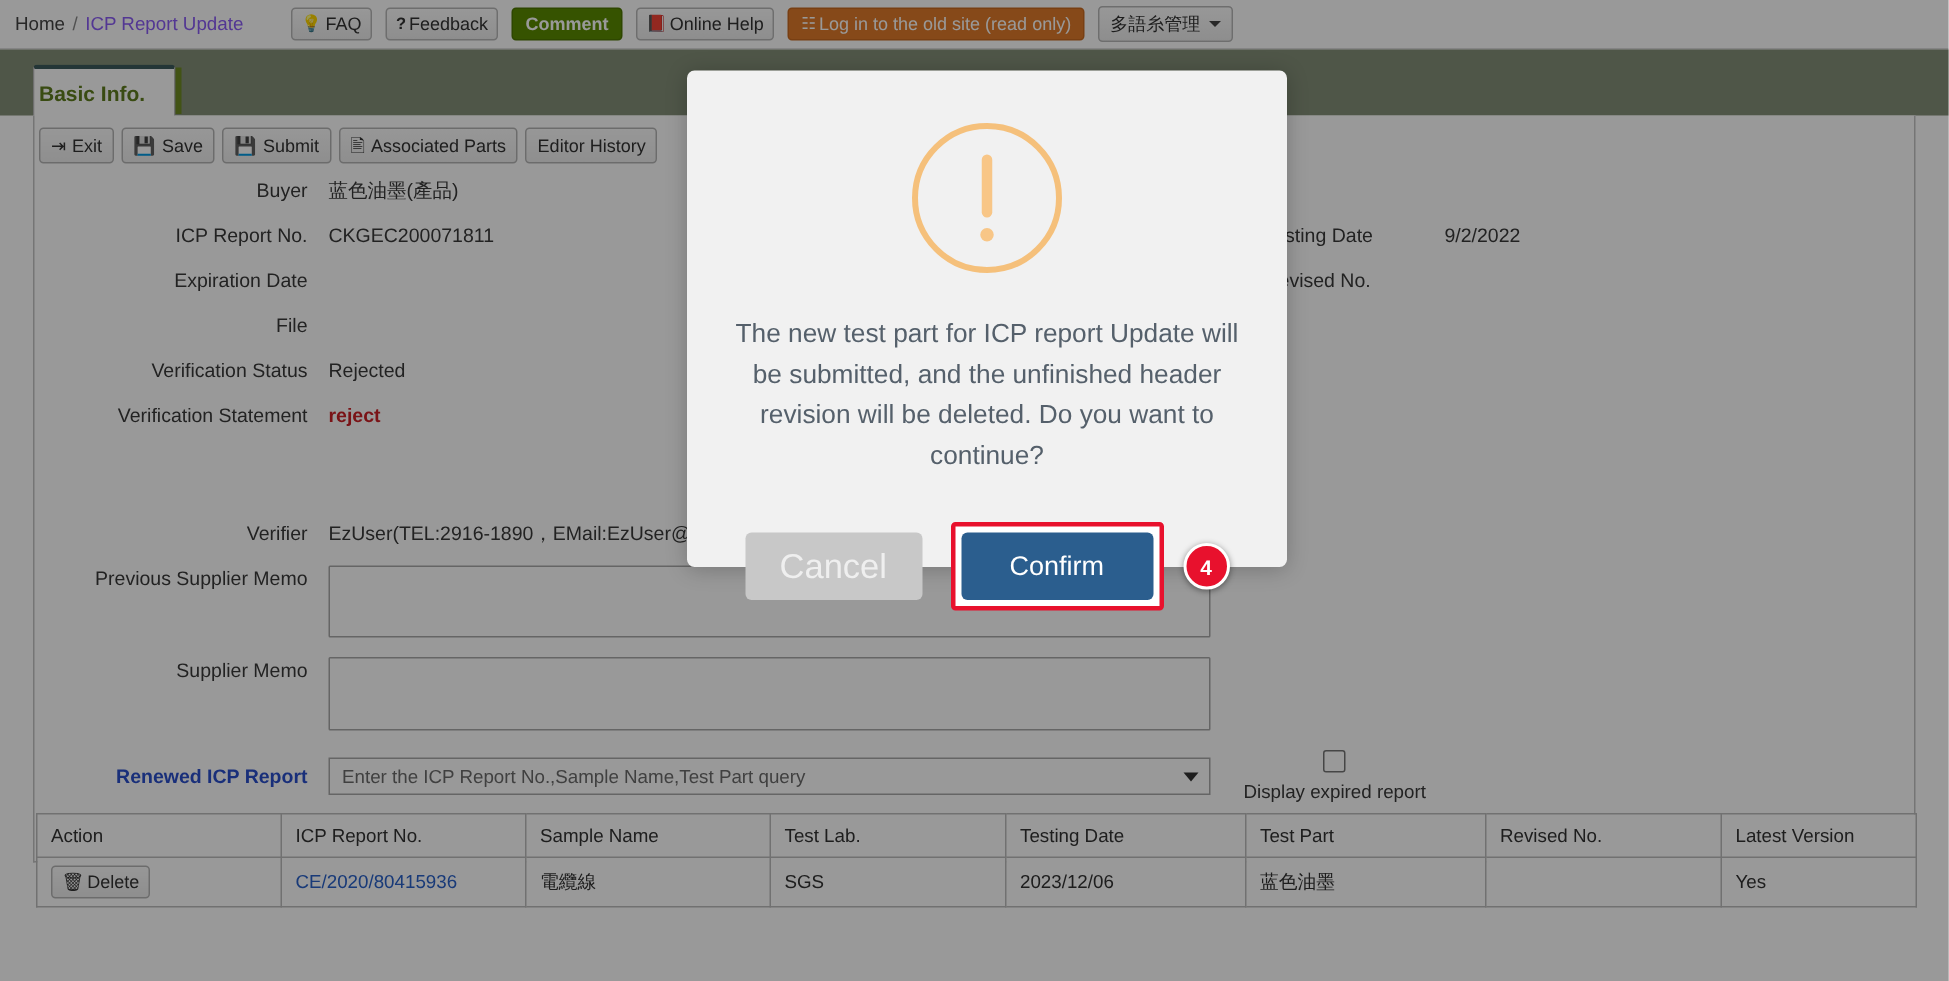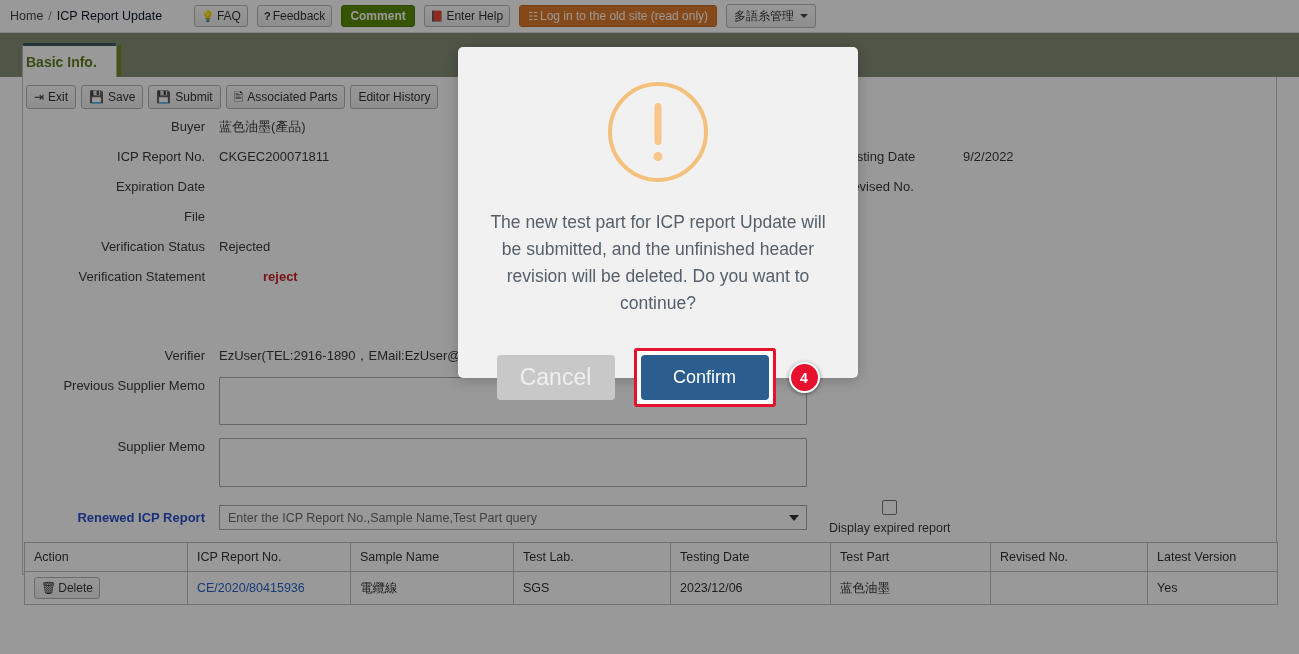--- a/index.html
+++ b/index.html
@@ -40,21 +40,21 @@
     padding: 0 0 0 10px;
     box-sizing: border-box;
     border-bottom: 1px solid #ddd;
   }
   .crumb {
     font-size: 12.5px;
     color: #444;
     white-space: nowrap;
   }
   .crumb .sep { color: #888; margin: 0 5px; }
-  .crumb .cur { color: #0f172a; }
+  .crumb .cur { color: #8b5cf6; }
 
   .topbtns { display: flex; align-items: center; gap: 9px; margin-left: 32px; }
   .tbtn {
     display: inline-flex;
     align-items: center;
     gap: 2px;
     font-size: 12px;
     line-height: 1;
     padding: 4px 6px;
     border: 1px solid #b7b7b7;
@@ -399,21 +399,21 @@
         </div>
       <div class="tbtn">
           <span class="gi"><b>?</b></span>
           <span>Feedback</span>
         </div>
       <div class="tbtn green">
           <span>Comment</span>
         </div>
       <div class="tbtn">
           <span class="gi">📕</span>
-          <span>Enter Help</span>
+          <span>Online Help</span>
         </div>
       <div class="tbtn orange">
           <span class="gi">☷</span>
           <span>Log in to the old site (read only)</span>
         </div>
       <div class="tbtn lang">
           <span>多語糸管理</span>
           <span class="caret-d"></span>
         </div>
     </div>
@@ -489,21 +489,21 @@
       </div>
 
       <div class="frow">
         <div class="colL" style="display:flex;">
           <div class="lbl-l">Verification Status</div>
           <div class="val">Rejected</div>
         </div>
       </div>
 
       <div class="frow" style="margin-bottom:62px;">
-        <div class="colL" style="display:flex;gap:44px;">
+        <div class="colL" style="display:flex;">
           <div class="lbl-l">Verification Statement</div>
           <div class="val red">reject</div>
         </div>
       </div>
 
       <div class="frow">
         <div class="colL" style="display:flex;">
           <div class="lbl-l">Verifier</div>
           <div class="val">EzUser(TEL:2916-1890，EMail:EzUser@ezgp</div>
         </div>

